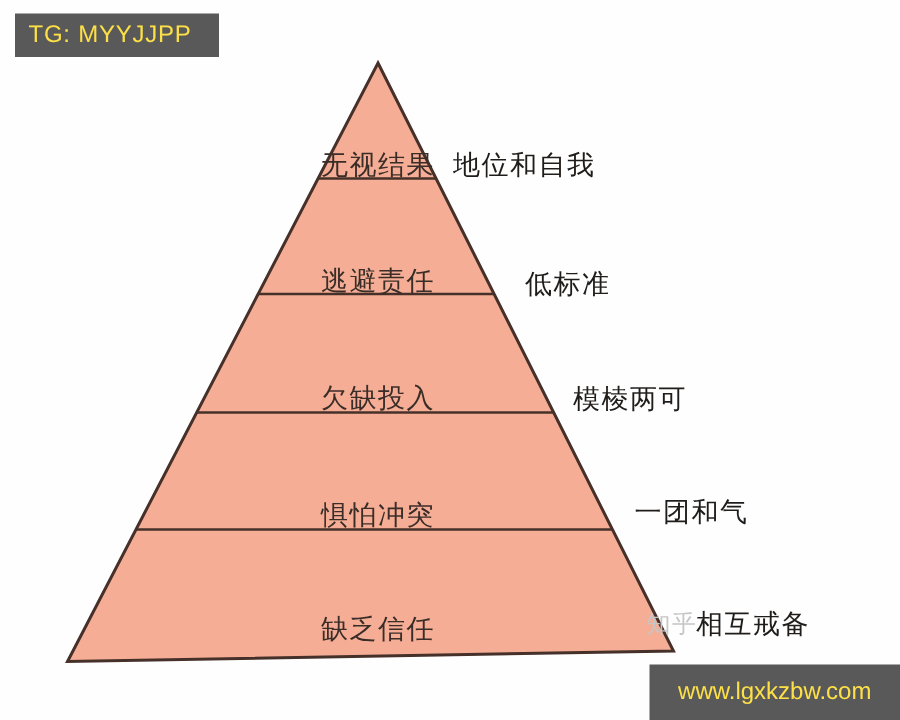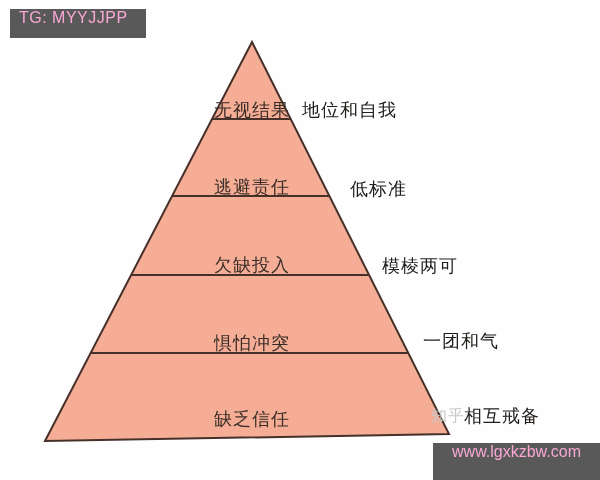--- a/index.html
+++ b/index.html
@@ -46,22 +46,23 @@
   }
   .watermark-txt {
     font-family: "Liberation Sans", "DejaVu Sans", sans-serif;
     font-size: 16px;
     fill: #c6c6c6;
     letter-spacing: 1px;
   }
   .banner {
     position: absolute;
     background: #595959;
-    color: #f9a8d4;
+    color: #fde047;
     display: flex;
+    align-items: center;
   }
   .banner-top {
     left: 10px;
     top: 9px;
     width: 127px;
     height: 29px;
     padding-left: 9px;
     font-size: 16px;
     letter-spacing: 0.5px;
   }

